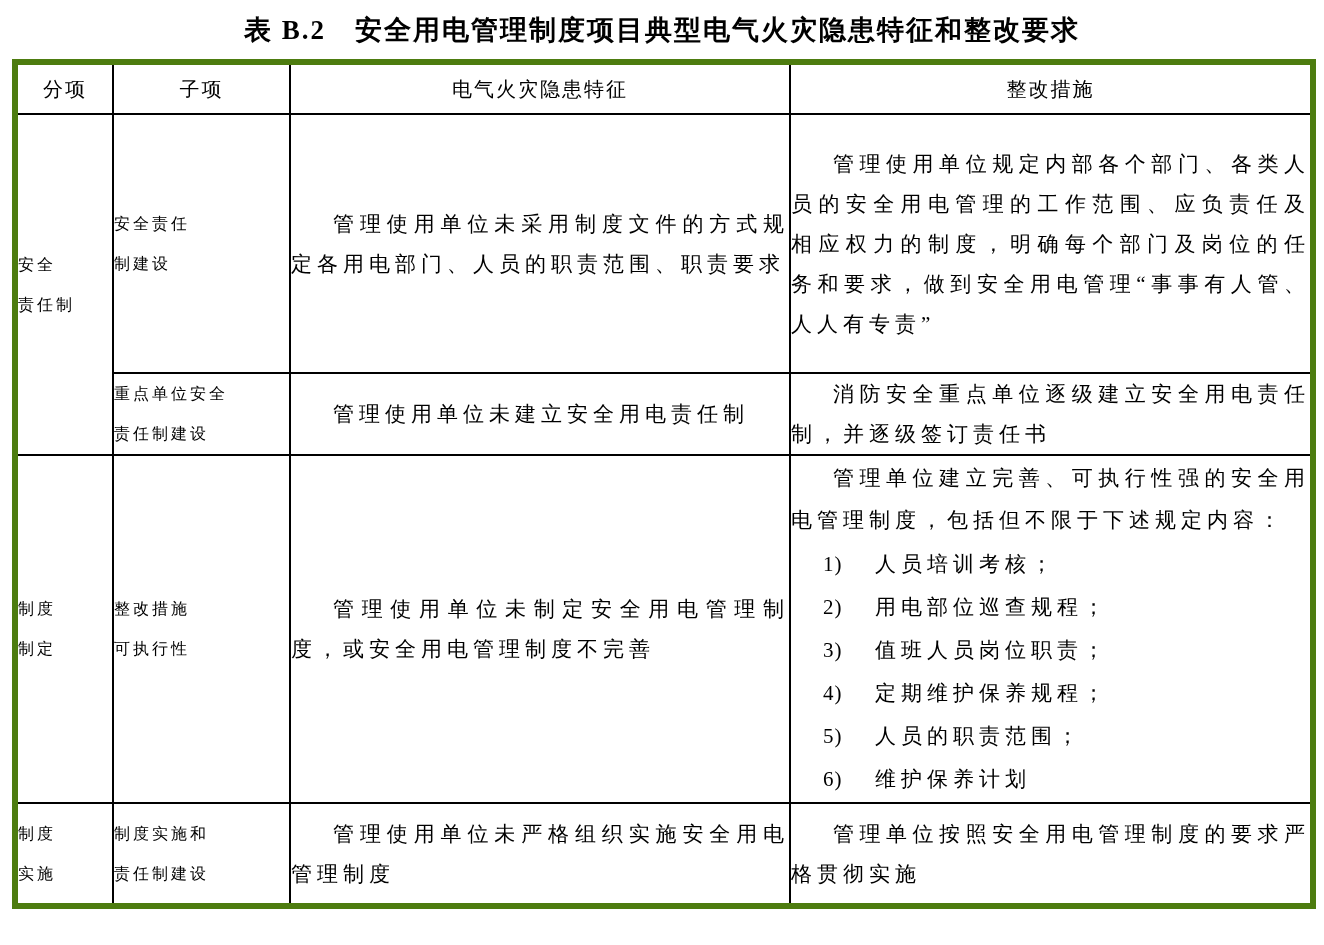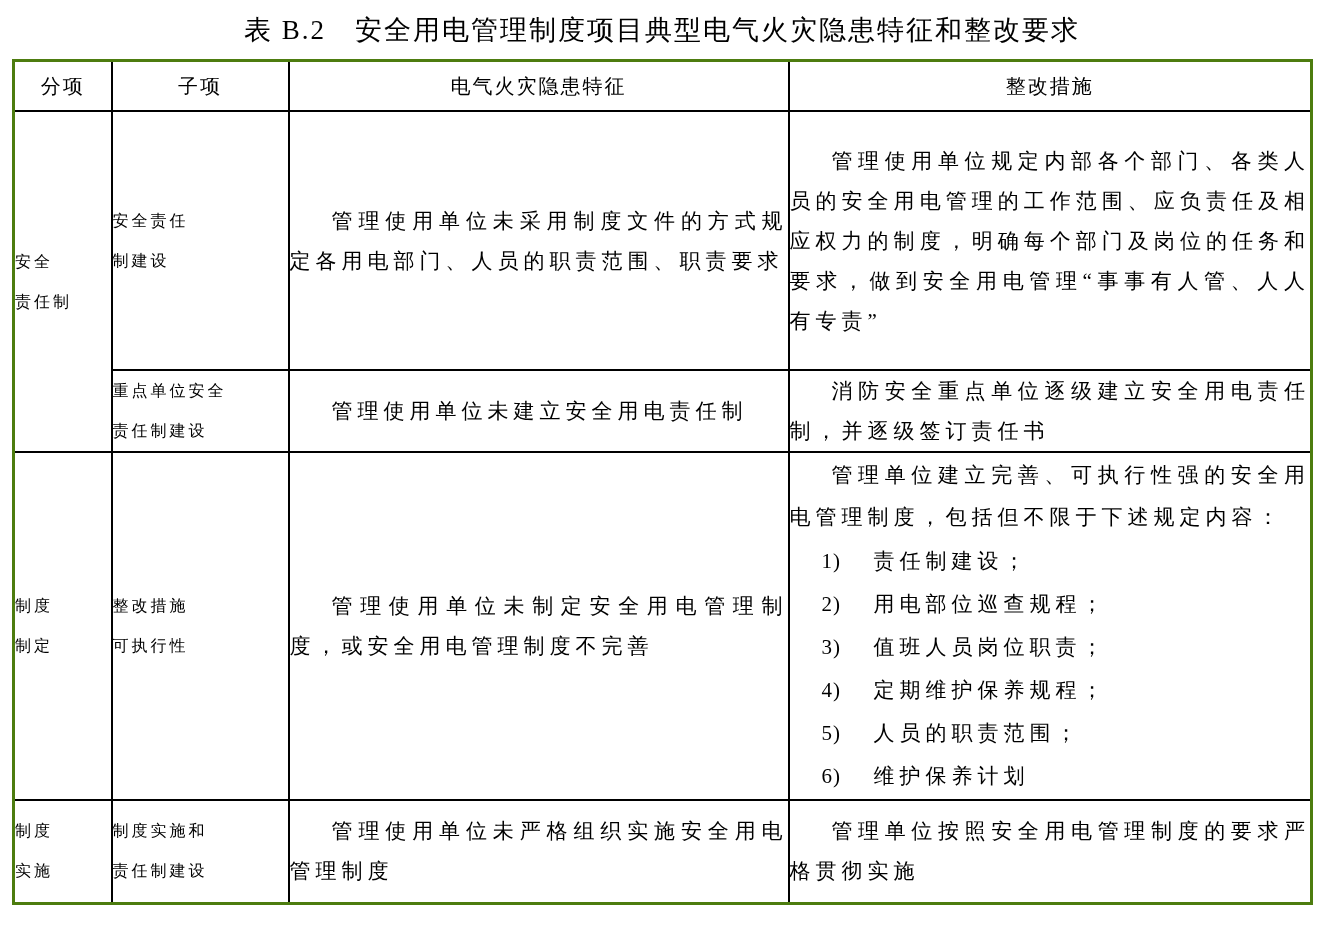--- a/index.html
+++ b/index.html
@@ -8,30 +8,30 @@
     width:1324px;height:945px;
     background:#ffffff;
     color:#000000;
     font-family:"Liberation Serif","DejaVu Serif",serif;
     overflow:hidden;
   }
   .caption{
     margin-top:13px;
     text-align:center;
     font-size:27px;
-    font-weight:normal;
+    font-weight:bold;
     letter-spacing:2px;
     line-height:34px;
   }
   table.gb{
     border-collapse:collapse;
     table-layout:fixed;
     margin:12px 0 0 12px;
     width:1298px;
-    border:3px solid #4d7c0f;
+    border:6px solid #4d7c0f;
   }
   table.gb th, table.gb td{
     border:2px solid #000;
     vertical-align:middle;
     padding:0;
   }
   th.hdr{
     height:48px;
     font-weight:normal;
     font-size:20px;
@@ -129,21 +129,21 @@
         <td class="cell-pre">整改措施
 可执行性</td>
         <td class="para">
             <p class="ind">管理使用单位未制定安全用电管理制度，或安全用电管理制度不完善</p>
           </td>
         <td class="measure-complex">
           <p class="para-intro">管理单位建立完善、可执行性强的安全用电管理制度，包括但不限于下述规定内容：</p>
           <div class="mlist">
             <div class="mitem">
                 <span class="mnum">1)</span>
-                <span class="mtext">责任制建设；</span>
+                <span class="mtext">人员培训考核；</span>
               </div>
             <div class="mitem">
                 <span class="mnum">2)</span>
                 <span class="mtext">用电部位巡查规程；</span>
               </div>
             <div class="mitem">
                 <span class="mnum">3)</span>
                 <span class="mtext">值班人员岗位职责；</span>
               </div>
             <div class="mitem">

